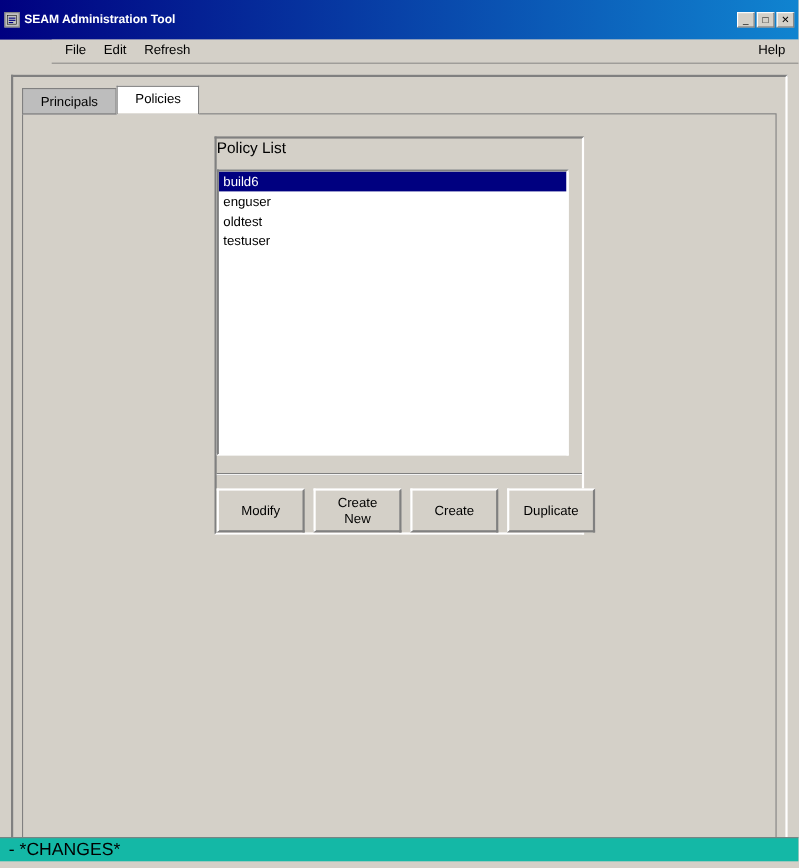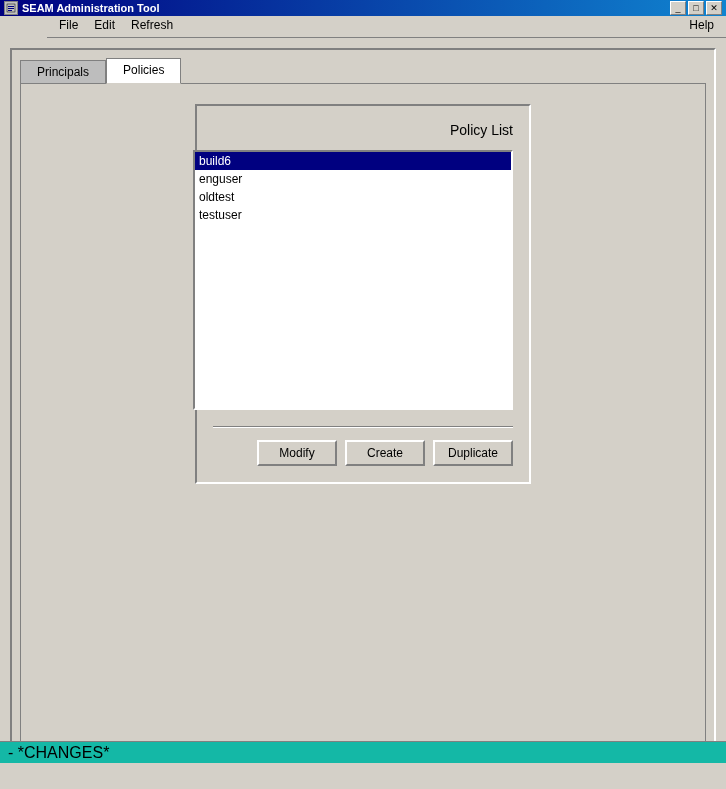--- a/index.html
+++ b/index.html
@@ -14,21 +14,21 @@
       background: #d4d0c8;
       font-family: 'Arial', sans-serif;
       font-size: 12px;
       overflow: hidden;
     }
 
     
     .title-bar {
       background: linear-gradient(to right, #000080, #1084d0);
       color: white;
-      height: 16px;
+      height: 36px;
       display: flex;
       align-items: center;
       justify-content: space-between;
       padding: 0 4px;
       user-select: none;
     }
 
     .title-bar-left {
       display: flex;
       align-items: center;
@@ -150,24 +150,23 @@
       flex-direction: column;
       align-items: center;
     }
 
     
     .policy-panel {
       background: #d4d0c8;
       border: 2px solid;
       border-color: #808080 #ffffff #ffffff #808080;
       width: 336px;
-      padding: 16px;
       display: flex;
       flex-direction: column;
-      align-items: flex-end;
+      align-items: flex-start;
     }
 
     .policy-panel-title {
       font-size: 14px;
       margin-bottom: 12px;
       text-align: center;
     }
 
     
     .list-box {
@@ -312,20 +311,21 @@
             <div class="list-item">enguser</div>
             <div class="list-item">oldtest</div>
             <div class="list-item">testuser</div>
           </div>
 
 
         <div class="divider"></div>
 
         <div class="button-row">
           <button class="win-button">Modify</button>
+          <button class="win-button">Create New</button>
           <button class="win-button">Create</button>
           <button class="win-button">Duplicate</button>
         </div>
       </div>
     </div>
   </div>
 
   <div class="status-bar">
     <span>- *CHANGES*</span>
   </div>

